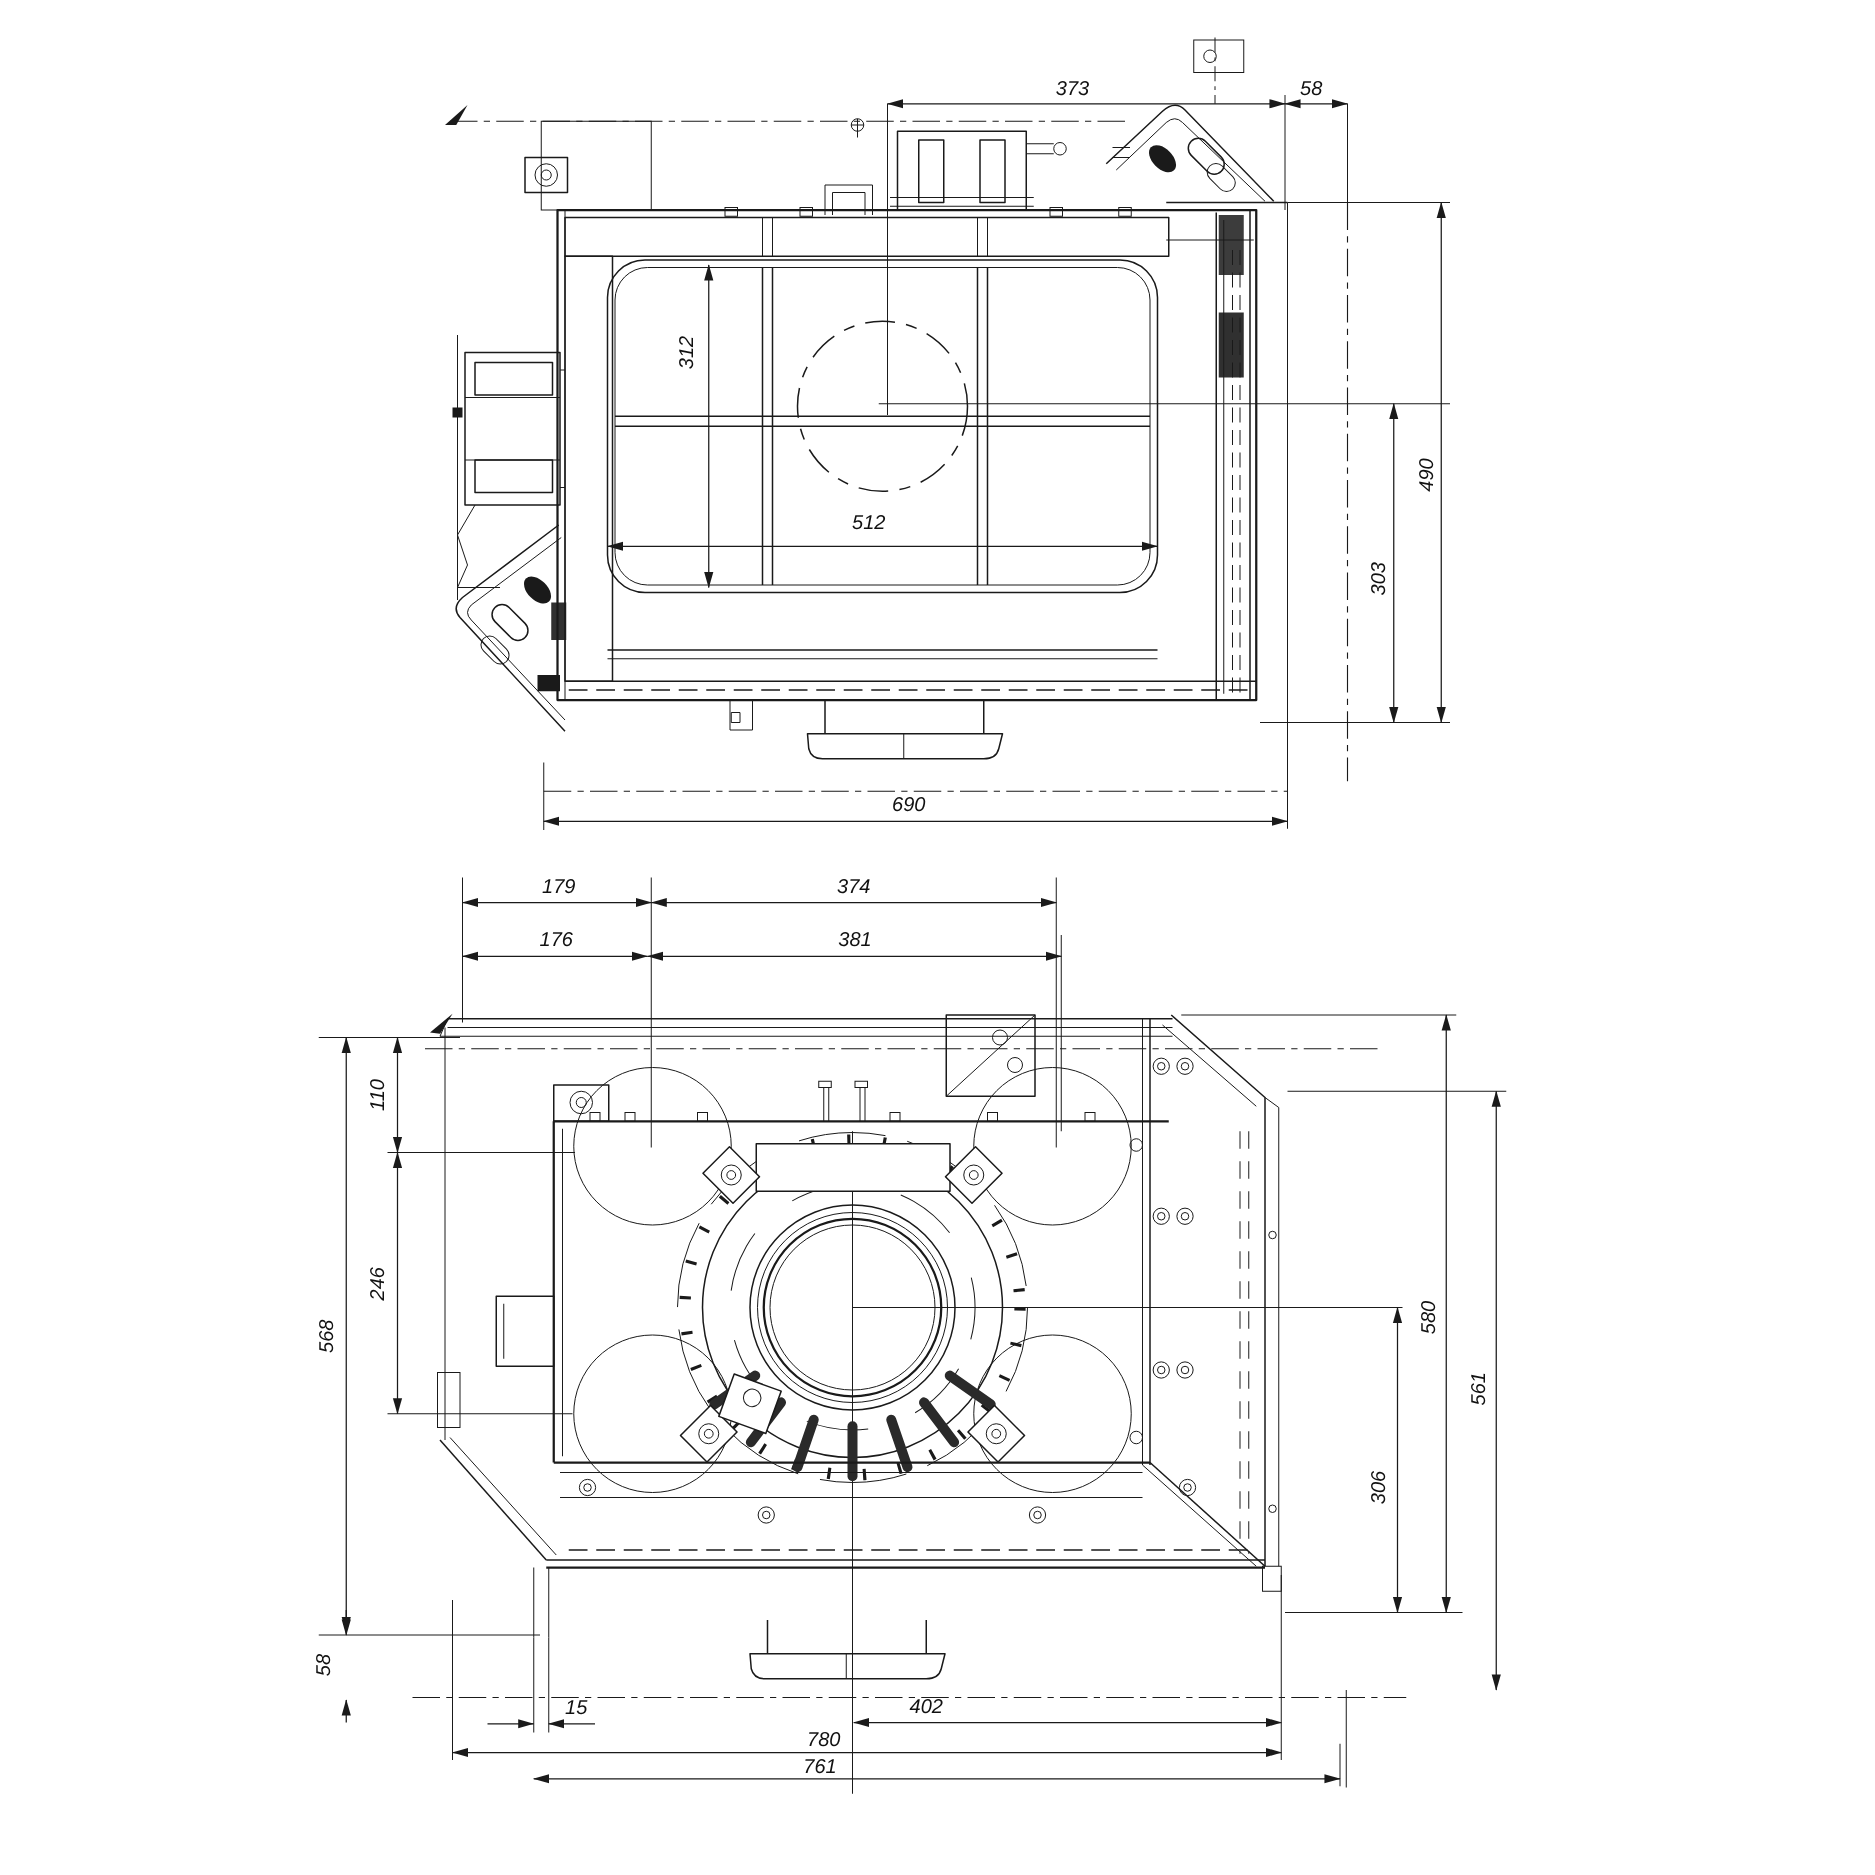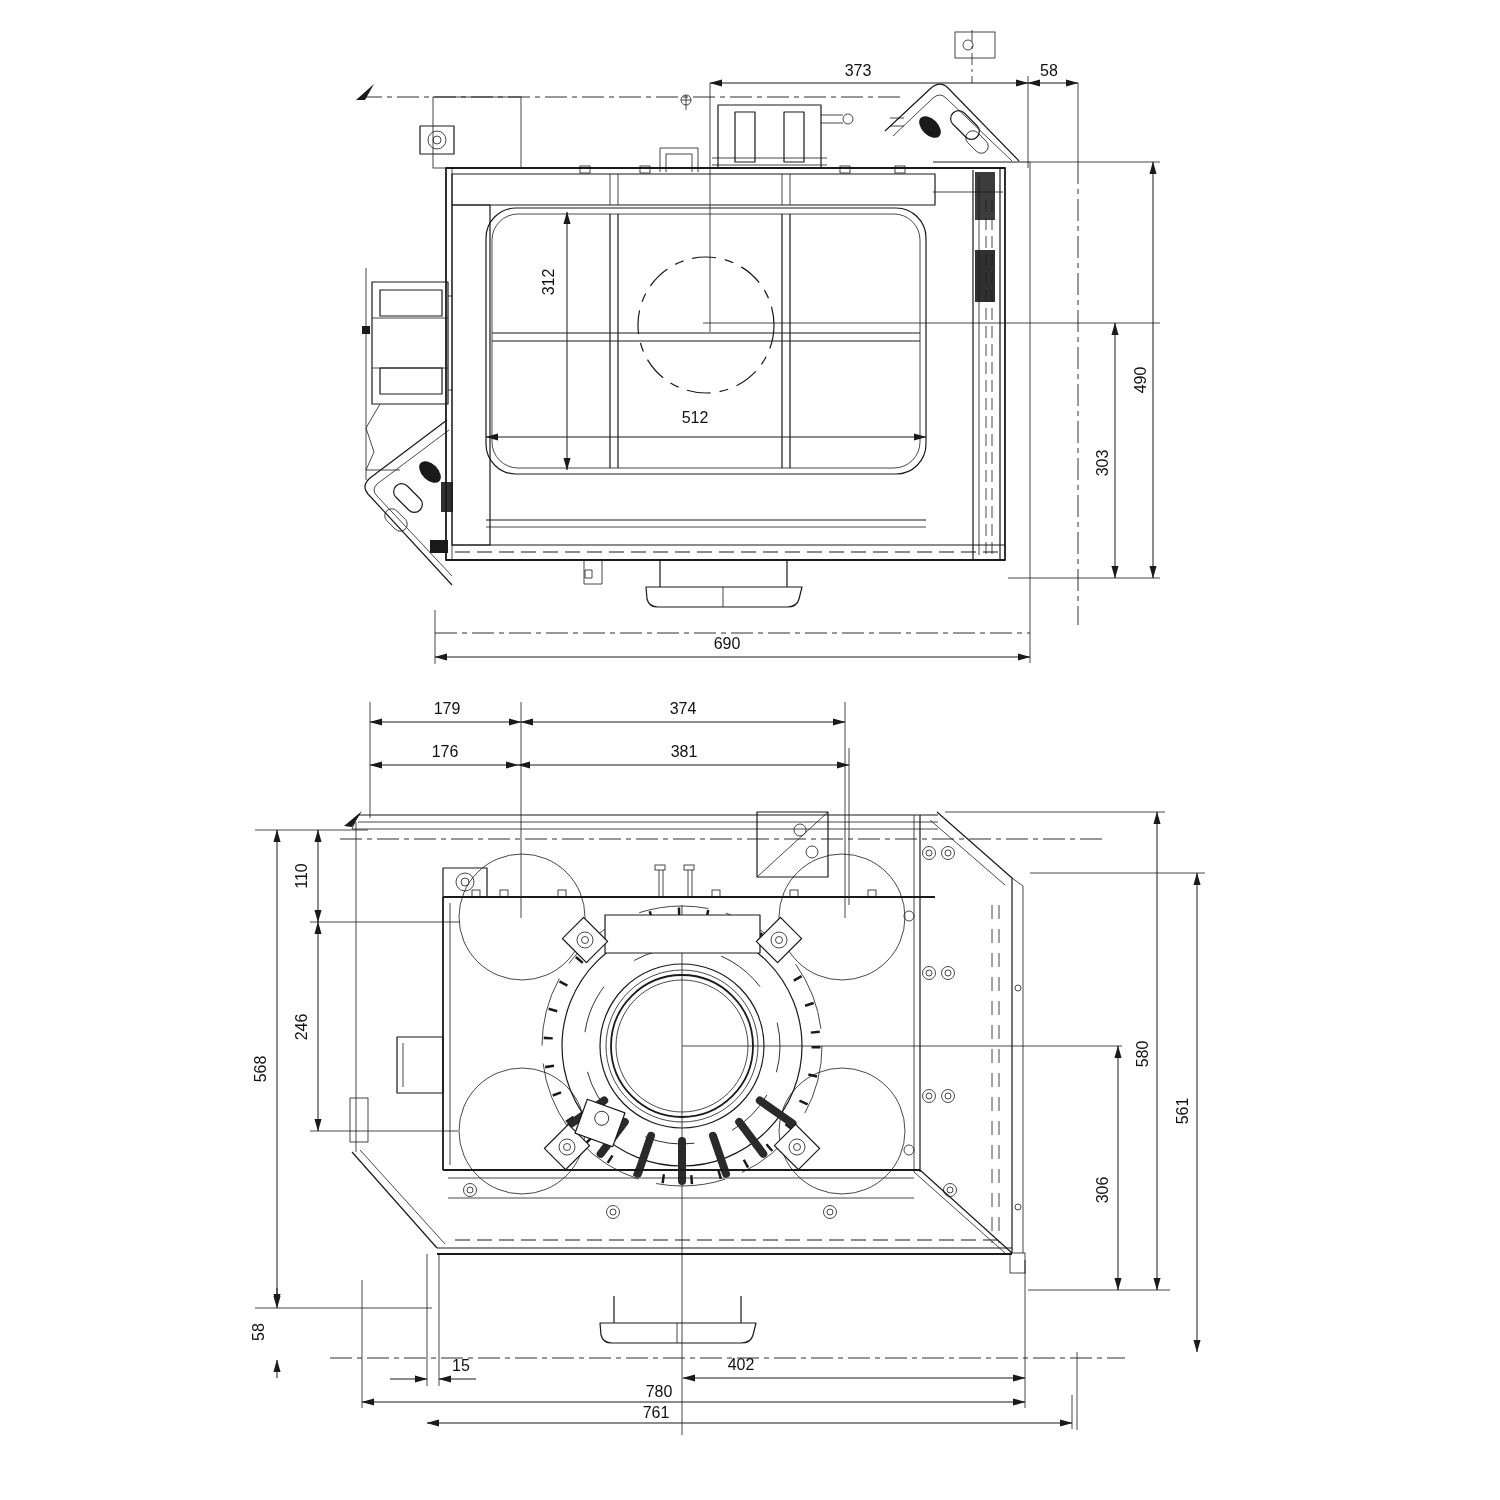--- a/index.html
+++ b/index.html
@@ -1,17 +1,17 @@
 <!DOCTYPE html>
 <html><head>
 <meta charset="utf-8">
 <style>
   html,body{margin:0;padding:0;background:#fff;}
   #stage{position:relative;width:1500px;height:1500px;background:#ffffff;overflow:hidden;
-         font-family:"Liberation Sans",sans-serif;}
+         font-family:"Liberation Sans",sans-serif;font-style:italic;}
   svg{position:absolute;left:0;top:0;}
   .main{stroke:#1a1a1a;stroke-width:1.8;fill:none;stroke-linejoin:round;stroke-linecap:butt;}
   .med{stroke:#1a1a1a;stroke-width:1.2;fill:none;stroke-linejoin:round;}
   .thin{stroke:#1a1a1a;stroke-width:0.8;fill:none;}
   .ext{stroke:#1a1a1a;stroke-width:0.8;fill:none;}
   .cl{stroke:#1a1a1a;stroke-width:0.9;fill:none;stroke-dasharray:22 5 5 5;}
   .dim{stroke:#1a1a1a;stroke-width:1;fill:none;marker-start:url(#arr);marker-end:url(#arr);}
   .dime{stroke:#1a1a1a;stroke-width:1;fill:none;marker-end:url(#arr);}
   .dsh{stroke:#1a1a1a;stroke-width:1.2;fill:none;stroke-dasharray:15 7;}
   .blk{fill:#1a1a1a;stroke:none;}

